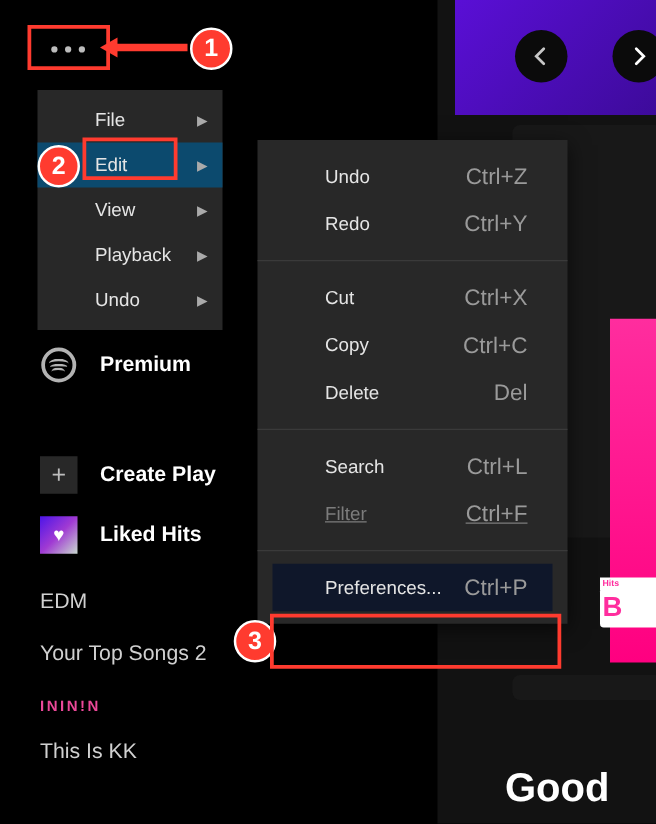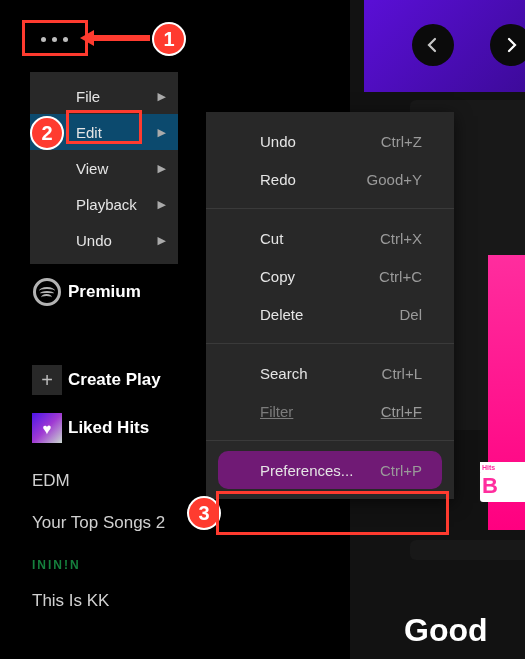--- a/index.html
+++ b/index.html
@@ -177,40 +177,40 @@
   .menu2-group:last-child { border-bottom:none; }
   .menu2-item {
     height:38px;
     display:flex;
     align-items:center;
     justify-content:space-between;
     padding:0 20px 0 42px;
     font-size:15px;
     color:#e5e5e5;
   }
-  .menu2-item .sc { color:#9a9a9a; font-size:15px; }
+  .menu2-item .sc { color:#9a9a9a; font-size:18px; }
   .menu2-item.dim { color:#7c7c7c;text-decoration:underline; }
-  .menu2-item.active { background:#701a75;border-radius:10px; }
+  .menu2-item.active { background:#0f172a; }
   .pref-highlight {
     position:absolute;
     top:491px; left:216px;
     width:233px; height:44px;
     z-index:5;
   }
 
   .sidebar-list {
     position:absolute;
     top:268px; left:32px;
     width:300px;
   }
   .side-row {
     display:flex;
     align-items:center;
     height:48px;
-    gap:6px;
+    gap:18px;
     font-size:17px;
     font-weight:700;
     color:#fff;
   }
   .side-ico {
     width:30px; height:30px;
     display:flex; align-items:center; justify-content:center;
   }
   .spotify-circle {
     width:28px; height:28px; border-radius:50%;
@@ -241,21 +241,21 @@
     position:absolute;
     top:460px; left:32px;
     width:300px;
   }
   .pl-item {
     height:42px;
     display:flex; align-items:center;
     font-size:17px; color:#d0d0d0;
   }
   .pl-label {
-    font-size:12px; letter-spacing:2px; color:#15803d; font-weight:700;
+    font-size:12px; letter-spacing:2px; color:#ec4899; font-weight:700;
     margin:14px 0 8px 0;
   }
 </style>
 </head>
 <body>
 
 <div class="main-panel">
 
   <div class="dots-btn">
     <span class="d"></span>
@@ -340,21 +340,21 @@
 </div>
 
 <div class="menu2">
   <div class="menu2-group">
     <div class="menu2-item">
       <span>Undo</span>
       <span class="sc">Ctrl+Z</span>
     </div>
     <div class="menu2-item">
       <span>Redo</span>
-      <span class="sc">Good+Y</span>
+      <span class="sc">Ctrl+Y</span>
     </div>
   </div>
   <div class="menu2-group">
     <div class="menu2-item">
       <span>Cut</span>
       <span class="sc">Ctrl+X</span>
     </div>
     <div class="menu2-item">
       <span>Copy</span>
       <span class="sc">Ctrl+C</span>

